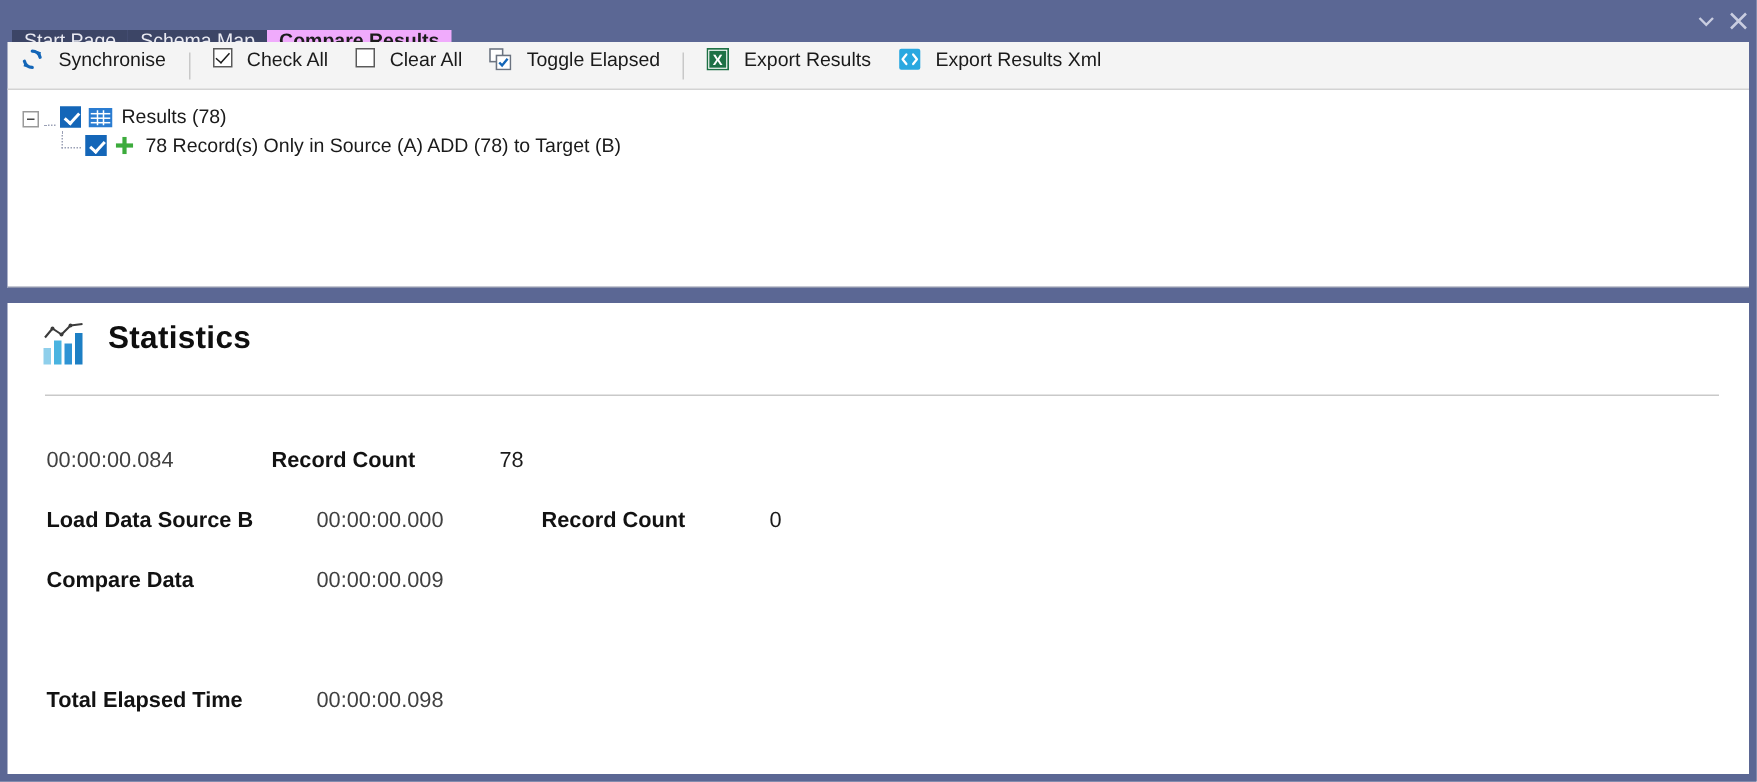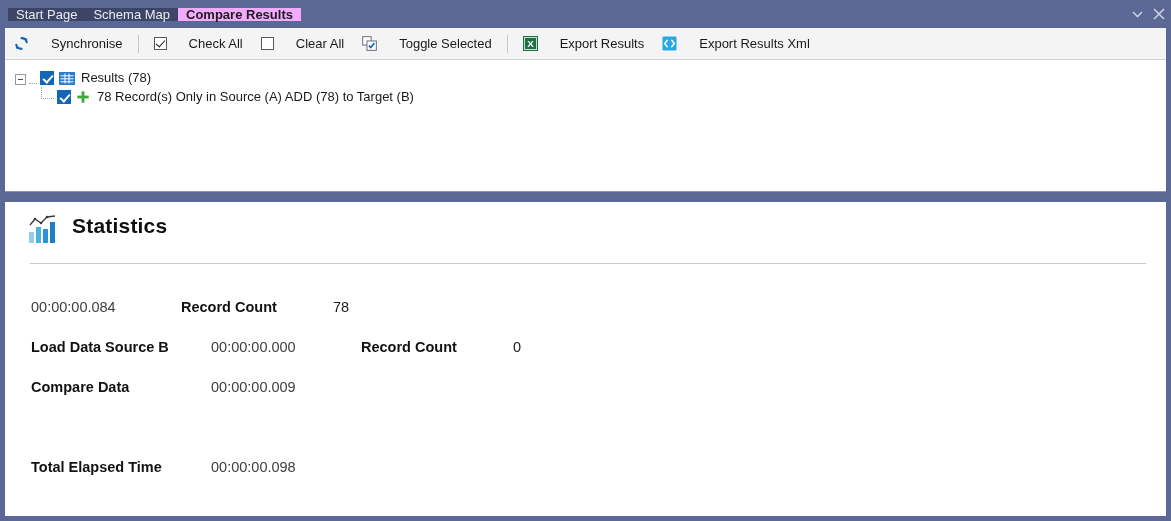--- a/index.html
+++ b/index.html
@@ -30,21 +30,21 @@
     width: 1171px;
     height: 28px;
     background: #5b6794;
   }
   .tabstrip {
     position: absolute;
     left: 8px;
     top: 8px;
     height: 36px;
     display: flex;
-    align-items: flex-start;
+    align-items: center;
   }
   .tab {
     display: flex;
     align-items: center;
     padding: 0 8px;
     font-size: 13px;
     color: #e9eaf2;
     background: #3c4566;
     line-height: 1;
     white-space: nowrap;
@@ -91,22 +91,22 @@
     width: 1161px;
     height: 32px;
     background: #f4f4f4;
     border-bottom: 1px solid #d3d3d3;
     display: flex;
     align-items: center;
     box-sizing: border-box;
   }
   .tb-item {
     display: flex;
-    align-items: center;
-    gap: 22px;
+    align-items: flex-start;
+    gap: 10px;
     height: 24px;
     padding: 0 7px;
     margin: 0 1px;
     font-size: 13px;
     color: #1a1a1a;
     white-space: nowrap;
     cursor: default;
     border: 1px solid transparent;
     border-radius: 2px;
   }
@@ -333,21 +333,21 @@
       </div>
 
       <div class="tb-item">
         <span class="tb-icon">
           <svg width="15" height="15" viewBox="0 0 16 16">
             <rect x="0.7" y="0.7" width="9" height="9" fill="#ffffff" stroke="#6b7380" stroke-width="1.1"></rect>
             <rect x="5.3" y="5.3" width="10" height="10" fill="#ffffff" stroke="#6b7380" stroke-width="1.1"></rect>
             <path d="M7.3 10.3 L9.3 12.4 L13.2 7.6" stroke="#1466b8" stroke-width="1.7" fill="none"></path>
           </svg>
         </span>
-        <span>Toggle Selected</span>
+        <span>Toggle Elapsed</span>
       </div>
 
       <div class="tb-sep"></div>
 
       <div class="tb-item">
         <span class="tb-icon">
           <svg width="15" height="15" viewBox="0 0 16 16">
             <rect x="0.6" y="0.6" width="14.8" height="14.8" fill="#ffffff" stroke="#1e7145" stroke-width="1.2"></rect>
             <rect x="2" y="2" width="12" height="12" fill="#1e7145"></rect>
             <text x="8" y="12" font-family="Liberation Sans, sans-serif" font-size="10.5" font-weight="bold" fill="#ffffff" text-anchor="middle">X</text>

